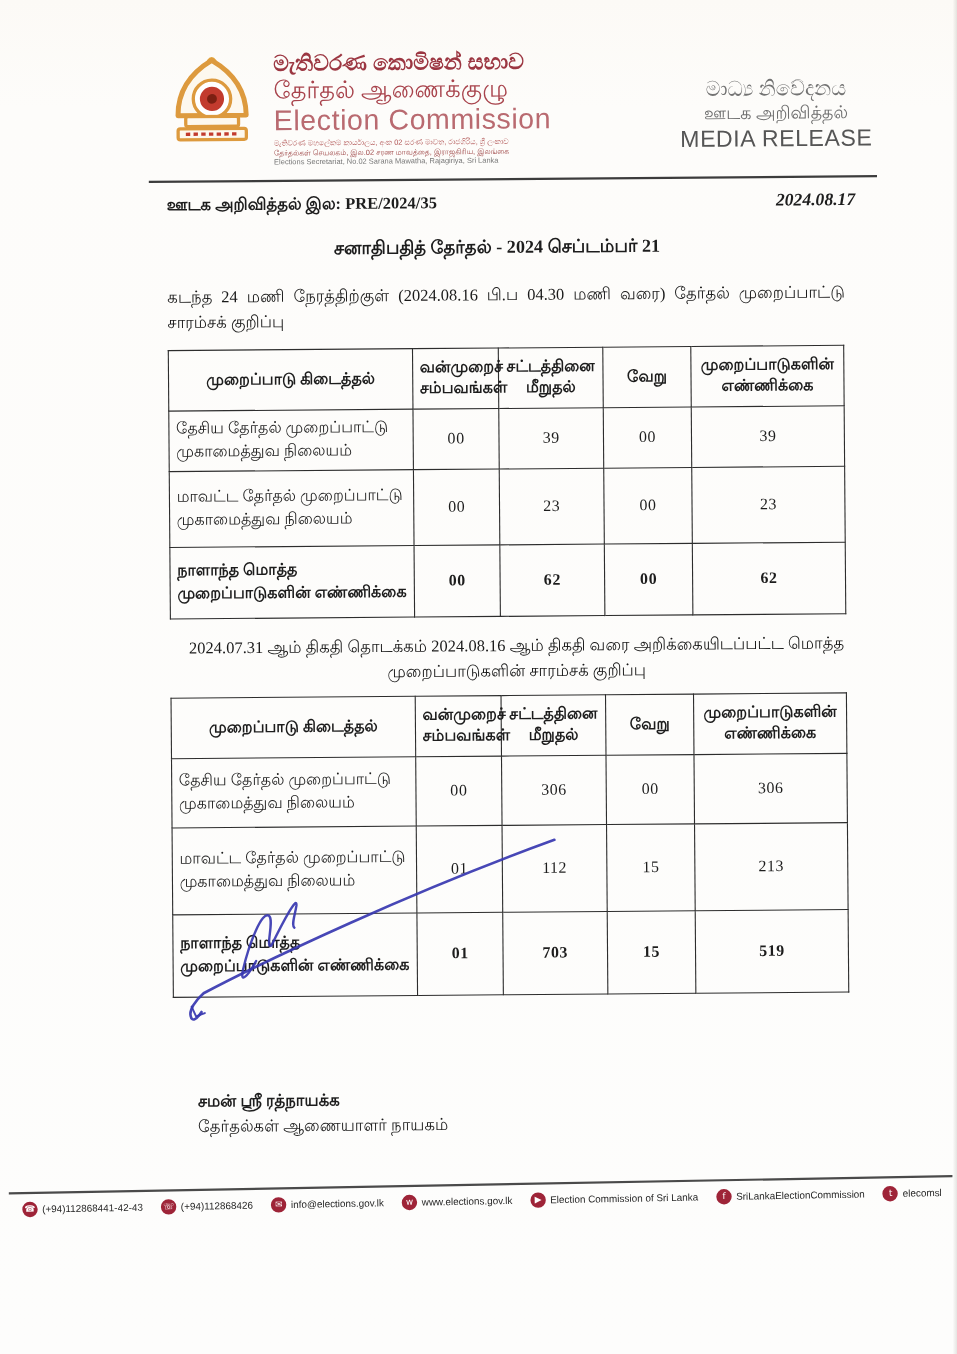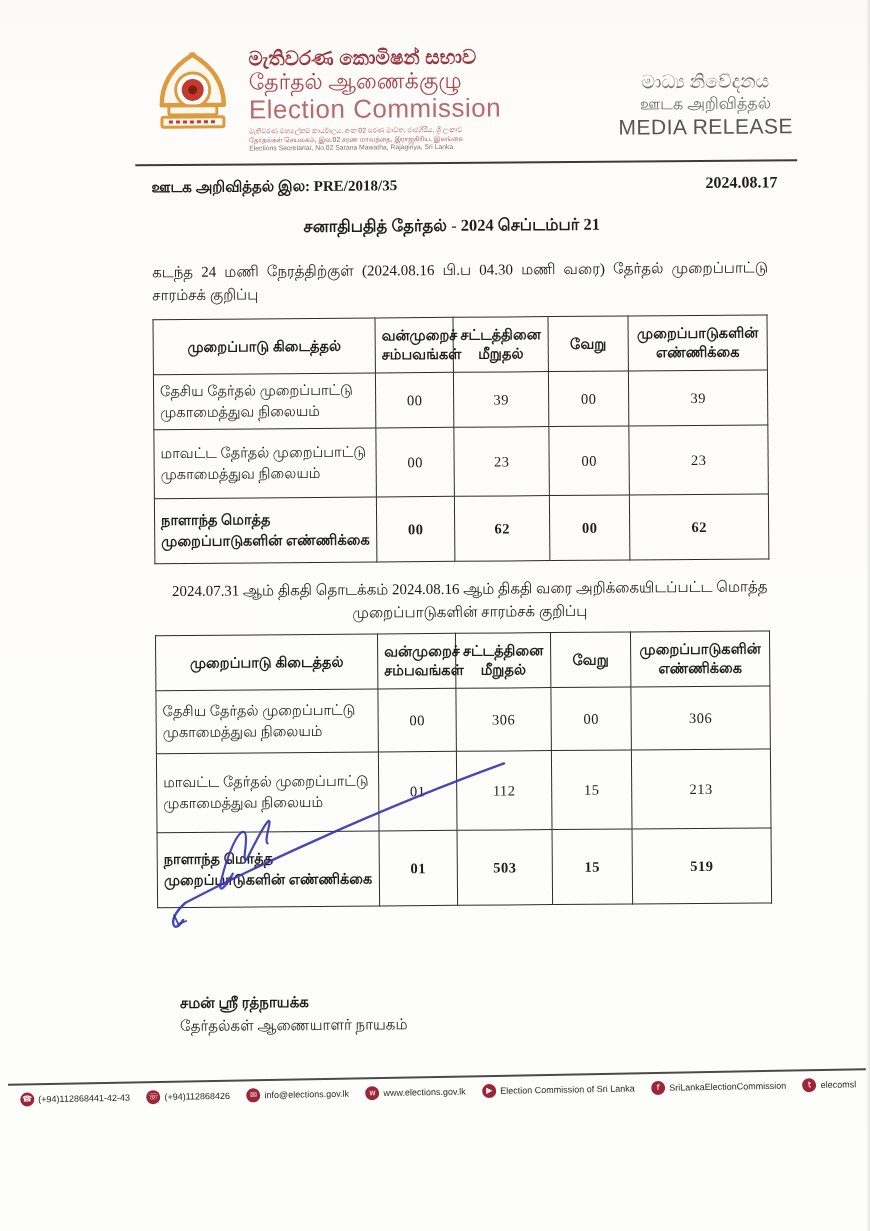--- a/index.html
+++ b/index.html
@@ -31,21 +31,21 @@
   .mr-si{font-size:19px;color:#737373;}
   .mr-ta{font-size:16px;color:#6e6e6e;}
   .mr-en{font-family:"Liberation Sans",sans-serif;font-size:21px;color:#555;letter-spacing:.5px;}
 
   .divider{height:2px;background:#3c3c3c;margin:10px 74px 0 134px;}
 
   
   .meta{display:flex;justify-content:space-between;align-items:baseline;padding:12px 94px 0 150px;}
   .ref{font-size:15px;font-weight:bold;}
   .ref .no{font-family:"Liberation Serif",serif;}
-  .date{font-size:16px;font-weight:bold;}
+  .date{font-size:16px;font-weight:bold;font-style:italic;}
 
   
   .doc-title{text-align:center;font-weight:bold;font-size:16.5px;margin-top:20px;padding-left:30px;}
   .intro1{margin:22px 104px 12px 150px;font-size:15px;line-height:1.55;text-align:justify;color:#1a1a1a;}
   .intro2{margin:16px 90px 10px 150px;font-size:15px;line-height:1.5;text-align:center;color:#1a1a1a;}
 
   
   table.cmp{border-collapse:collapse;margin-left:150px;width:614px;table-layout:fixed;background:transparent;}
   table.cmp th, table.cmp td{border:1.6px solid #2d2d2d;font-size:14.5px;vertical-align:middle;padding:5px 6px;}
   table.cmp th{font-weight:bold;text-align:center;line-height:1.3;height:44px;}
@@ -108,21 +108,21 @@
         <div class="mr-ta">ஊடக அறிவித்தல்</div>
         <div class="mr-en">MEDIA RELEASE</div>
       </div>
     </div>
 
     <div class="divider"></div>
 
     <div class="meta">
       <div class="ref">
         <span>ஊடக அறிவித்தல் இல:</span>
-        <span class="no">PRE/2018/35</span>
+        <span class="no">PRE/2024/35</span>
       </div>
       <div class="date">2024.08.17</div>
     </div>
 
     <div class="doc-title">சனாதிபதித் தேர்தல் - 2024 செப்டம்பர் 21</div>
 
     <div class="intro1">கடந்த 24 மணி நேரத்திற்குள் (2024.08.16 பி.ப 04.30 மணி வரை) தேர்தல் முறைப்பாட்டு சாரம்சக் குறிப்பு</div>
 
     <table class="cmp" id="table1">
       <colgroup>
@@ -192,21 +192,21 @@
       <tr class="r2">
         <td class="lbl">மாவட்ட தேர்தல் முறைப்பாட்டு முகாமைத்துவ நிலையம்</td>
         <td class="val">01</td>
         <td class="val">112</td>
         <td class="val">15</td>
         <td class="val">213</td>
       </tr>
       <tr class="total">
         <td class="lbl">நாளாந்த மொத்த முறைப்பாடுகளின் எண்ணிக்கை</td>
         <td class="val">01</td>
-        <td class="val">503</td>
+        <td class="val">703</td>
         <td class="val">15</td>
         <td class="val">519</td>
       </tr>
     </tbody>
       </table>
 
     <svg class="sig-svg" width="370" height="180" viewBox="0 0 370 180">
       <path d="M18,166 C14,172 9,176 8,169 C7,164 12,156 20,149 C80,118 210,58 340,12" fill="none" stroke="#3737b0" stroke-width="2.4" stroke-linecap="round" opacity="0.92"></path>
       <path d="M13,170 L9,161 M13,170 L21,167" fill="none" stroke="#3737b0" stroke-width="1.8" stroke-linecap="round" opacity="0.92"></path>
       <path d="M68,120 C60,134 53,141 56,128 C62,103 74,74 80,79 C85,83 76,110 82,106 C93,84 106,60 105,70 C104,77 100,88 103,90" fill="none" stroke="#3737b0" stroke-width="2.2" stroke-linecap="round" opacity="0.92"></path>

